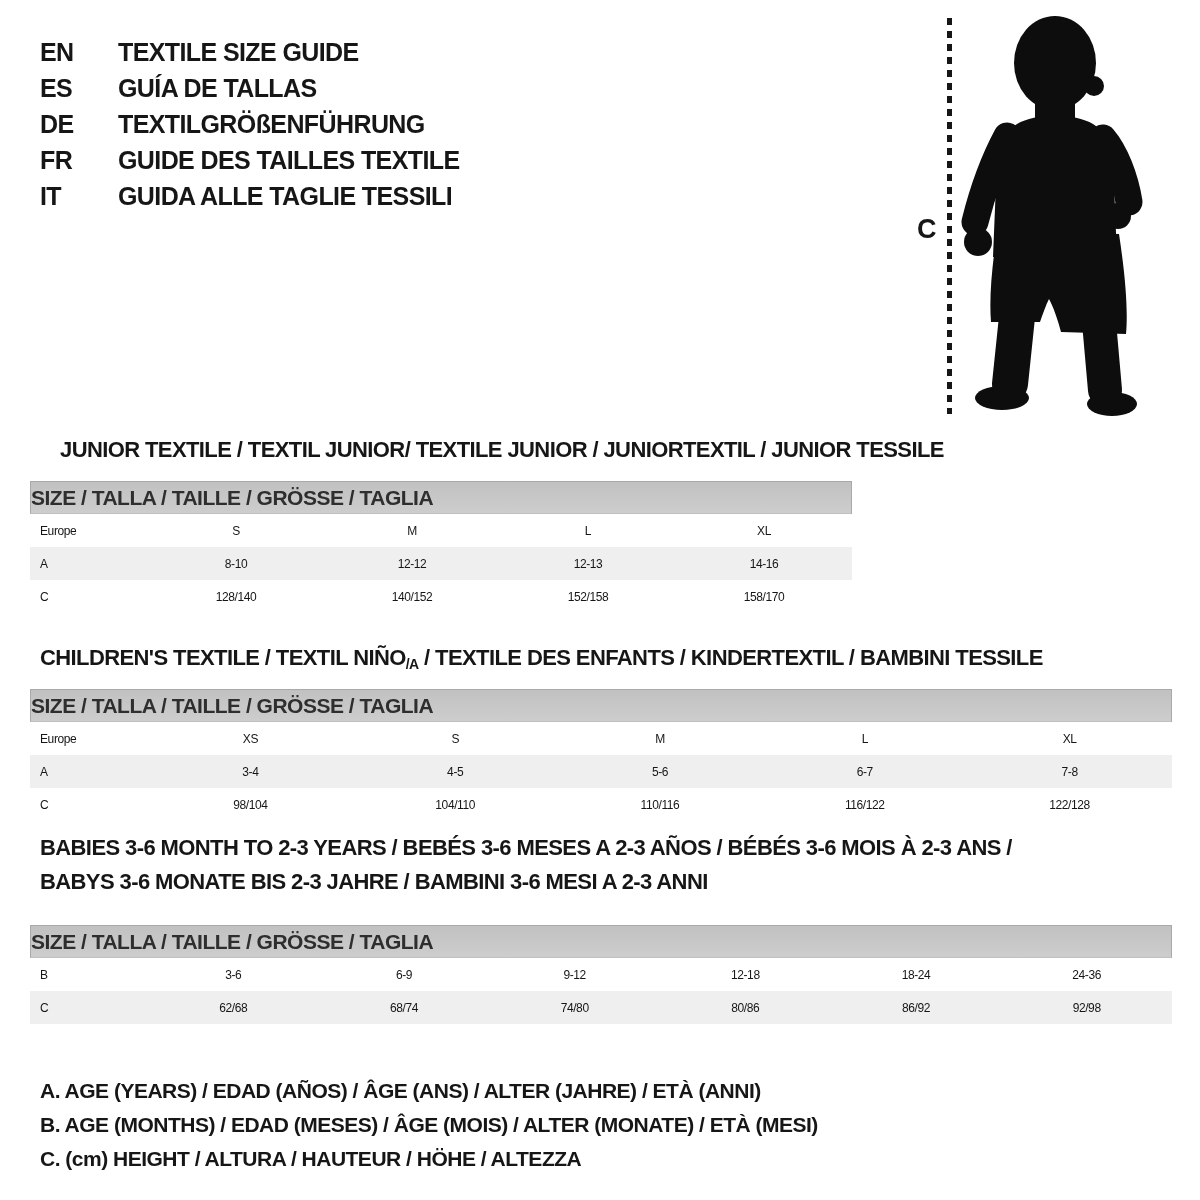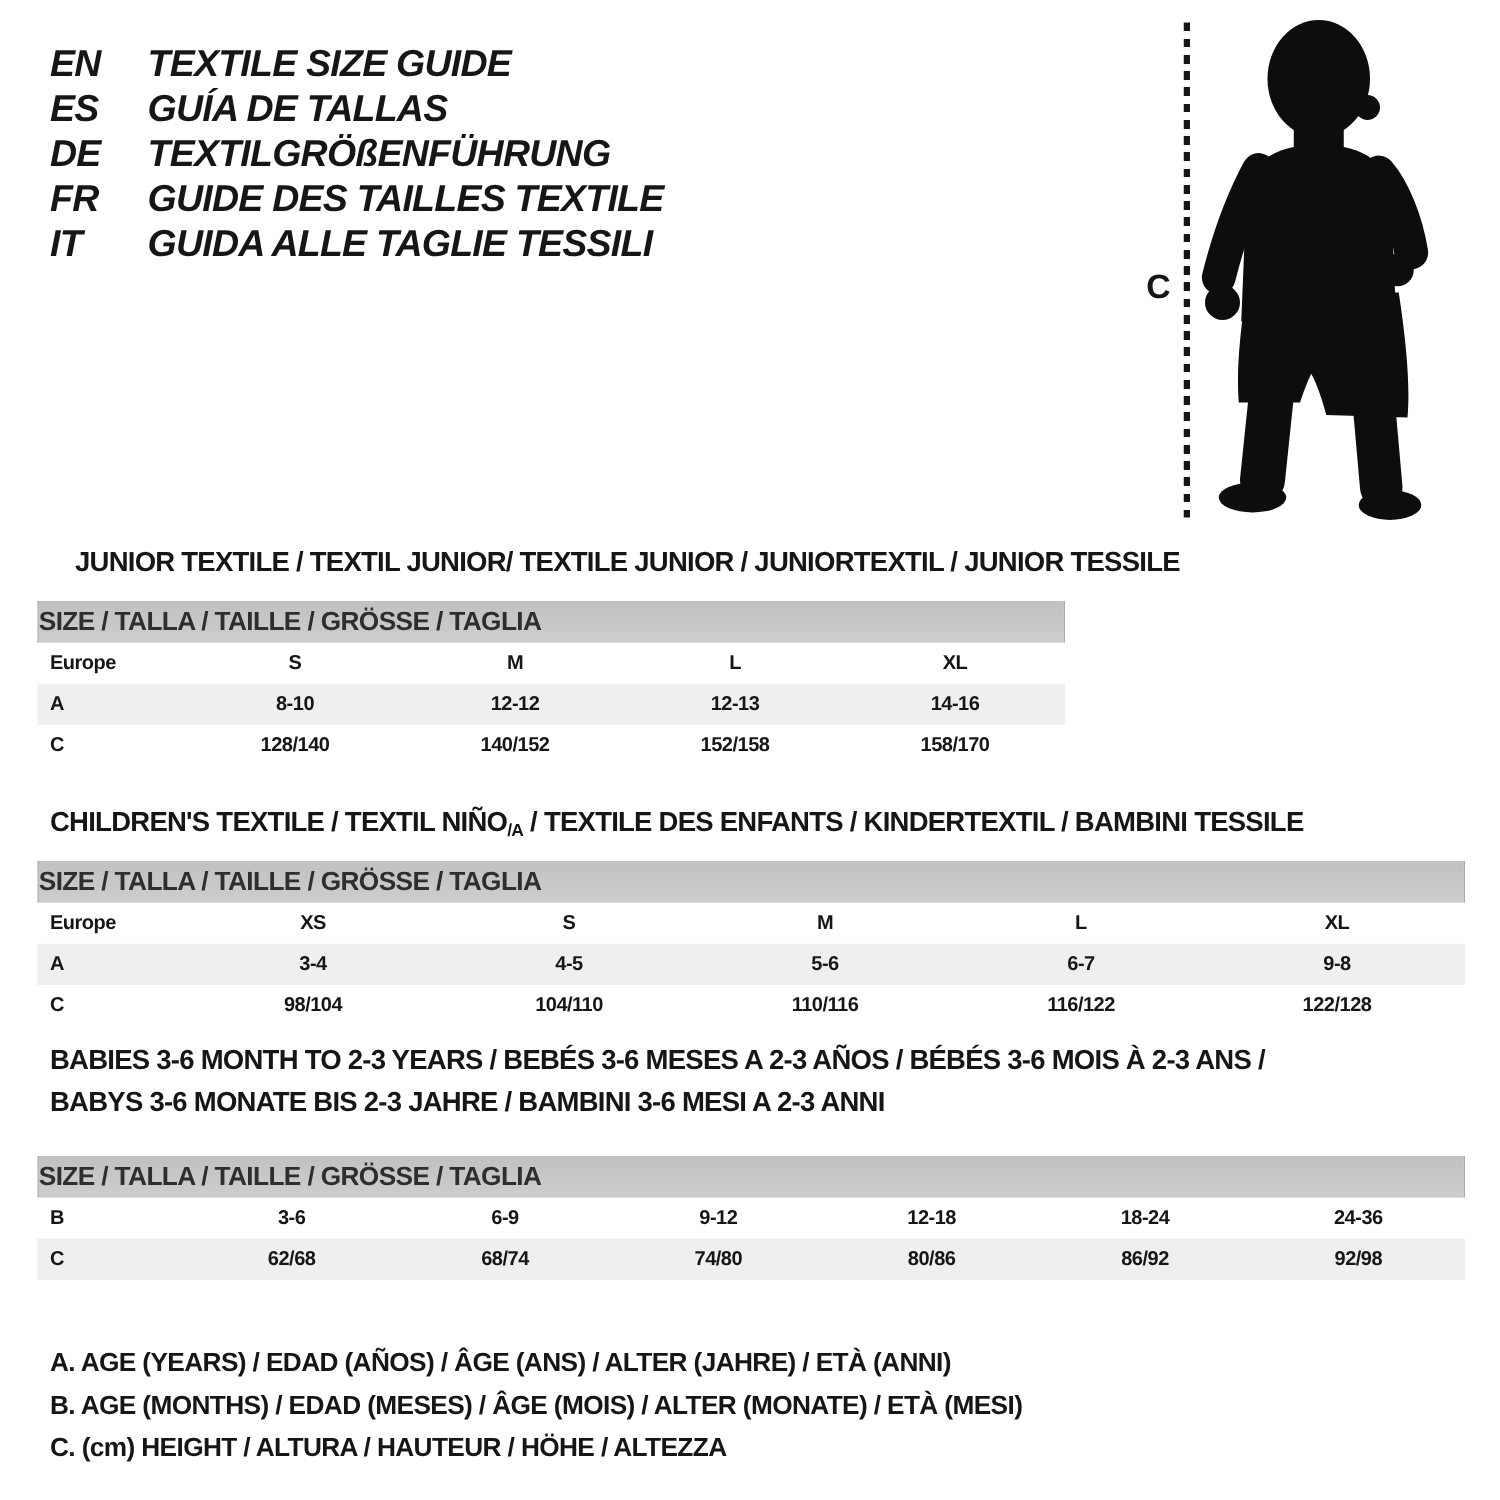--- a/index.html
+++ b/index.html
@@ -3,21 +3,21 @@
 <meta charset="utf-8">
 <style>
   html,body{margin:0;padding:0;}
   body{
     width:1200px;height:1200px;position:relative;background:#ffffff;
     font-family:"Liberation Sans",sans-serif;color:#161616;overflow:hidden;
   }
   
   .lang-header{position:absolute;left:40px;top:34px;}
   .lang-row{display:grid;grid-template-columns:78px auto;height:36px;align-items:center;}
-  .lang-code,.lang-title{font-weight:bold;font-size:30px;letter-spacing:-0.6px;white-space:nowrap;font-style:italic;}
+  .lang-code,.lang-title{font-weight:bold;font-size:25px;letter-spacing:-0.6px;white-space:nowrap;}
   
   .figure{position:absolute;left:905px;top:10px;width:290px;height:412px;}
   .c-label{position:absolute;left:12px;top:204px;font-size:27px;font-weight:bold;}
   .measure-line{
     position:absolute;left:42px;top:8px;width:5px;height:396px;
     background:repeating-linear-gradient(to bottom,#161616 0 7px,transparent 7px 13px);
   }
   .figure svg{position:absolute;left:50px;top:2px;}
   
   .section-title{
@@ -26,21 +26,21 @@
   }
   .sub{font-size:14px;vertical-align:-4px;}
   .size-bar{
     position:absolute;left:30px;height:33px;box-sizing:border-box;
     background:linear-gradient(#c1c1c1,#cdcdcd);
     border:1px solid #a9a9a9;border-bottom-color:#c0c0c0;
     display:flex;align-items:center;
     font-size:21px;font-weight:bold;letter-spacing:-0.5px;color:#2e2e2e;
   }
   .stable{position:absolute;left:30px;}
-  .trow{height:33px;display:grid;align-items:center;font-size:16px;font-weight:bold;letter-spacing:-0.4px;}
+  .trow{height:33px;display:grid;align-items:center;font-size:12px;font-weight:normal;letter-spacing:-0.4px;}
   .cols-4{grid-template-columns:118px repeat(4,1fr);}
   .cols-5{grid-template-columns:118px repeat(5,1fr);}
   .cols-6{grid-template-columns:118px repeat(6,1fr);}
   .rlabel{padding-left:10px;text-align:left;}
   .cell{text-align:center;}
   .shaded{background:#efefef;}
   
   .legend{position:absolute;left:40px;top:1074px;}
   .legend-line{font-size:21px;font-weight:bold;letter-spacing:-0.5px;line-height:34px;white-space:nowrap;}
 </style>
@@ -136,21 +136,21 @@
     <span class="cell">M</span>
     <span class="cell">L</span>
     <span class="cell">XL</span>
   </div>
   <div class="trow cols-5 shaded">
     <span class="rlabel">A</span>
     <span class="cell">3-4</span>
     <span class="cell">4-5</span>
     <span class="cell">5-6</span>
     <span class="cell">6-7</span>
-    <span class="cell">9-8</span>
+    <span class="cell">7-8</span>
   </div>
   <div class="trow cols-5">
     <span class="rlabel">C</span>
     <span class="cell">98/104</span>
     <span class="cell">104/110</span>
     <span class="cell">110/116</span>
     <span class="cell">116/122</span>
     <span class="cell">122/128</span>
   </div>
 </div>

